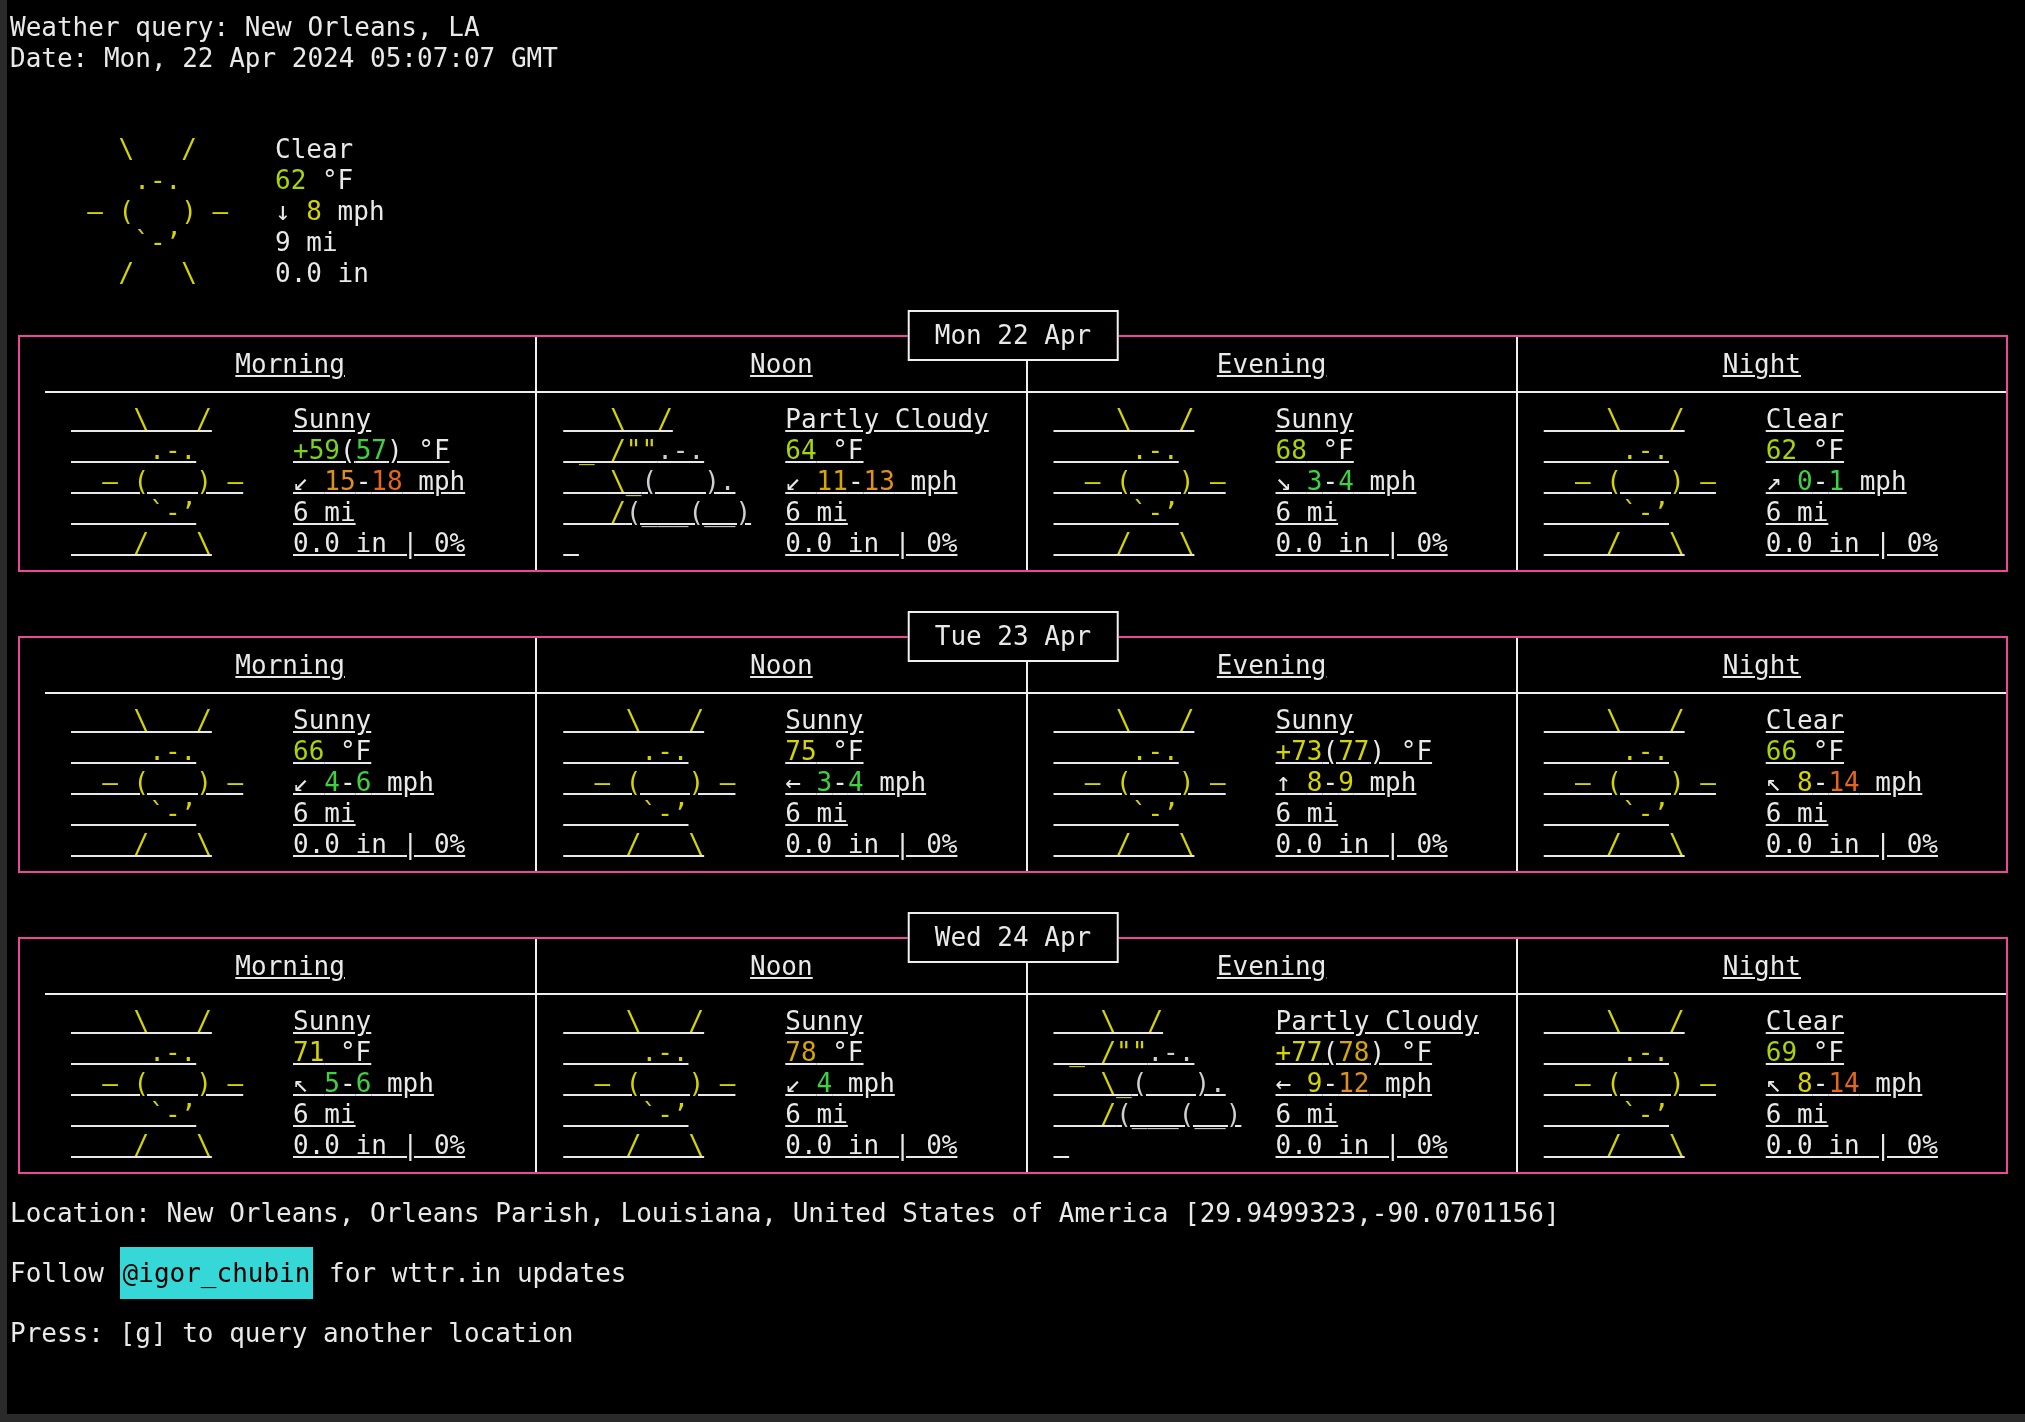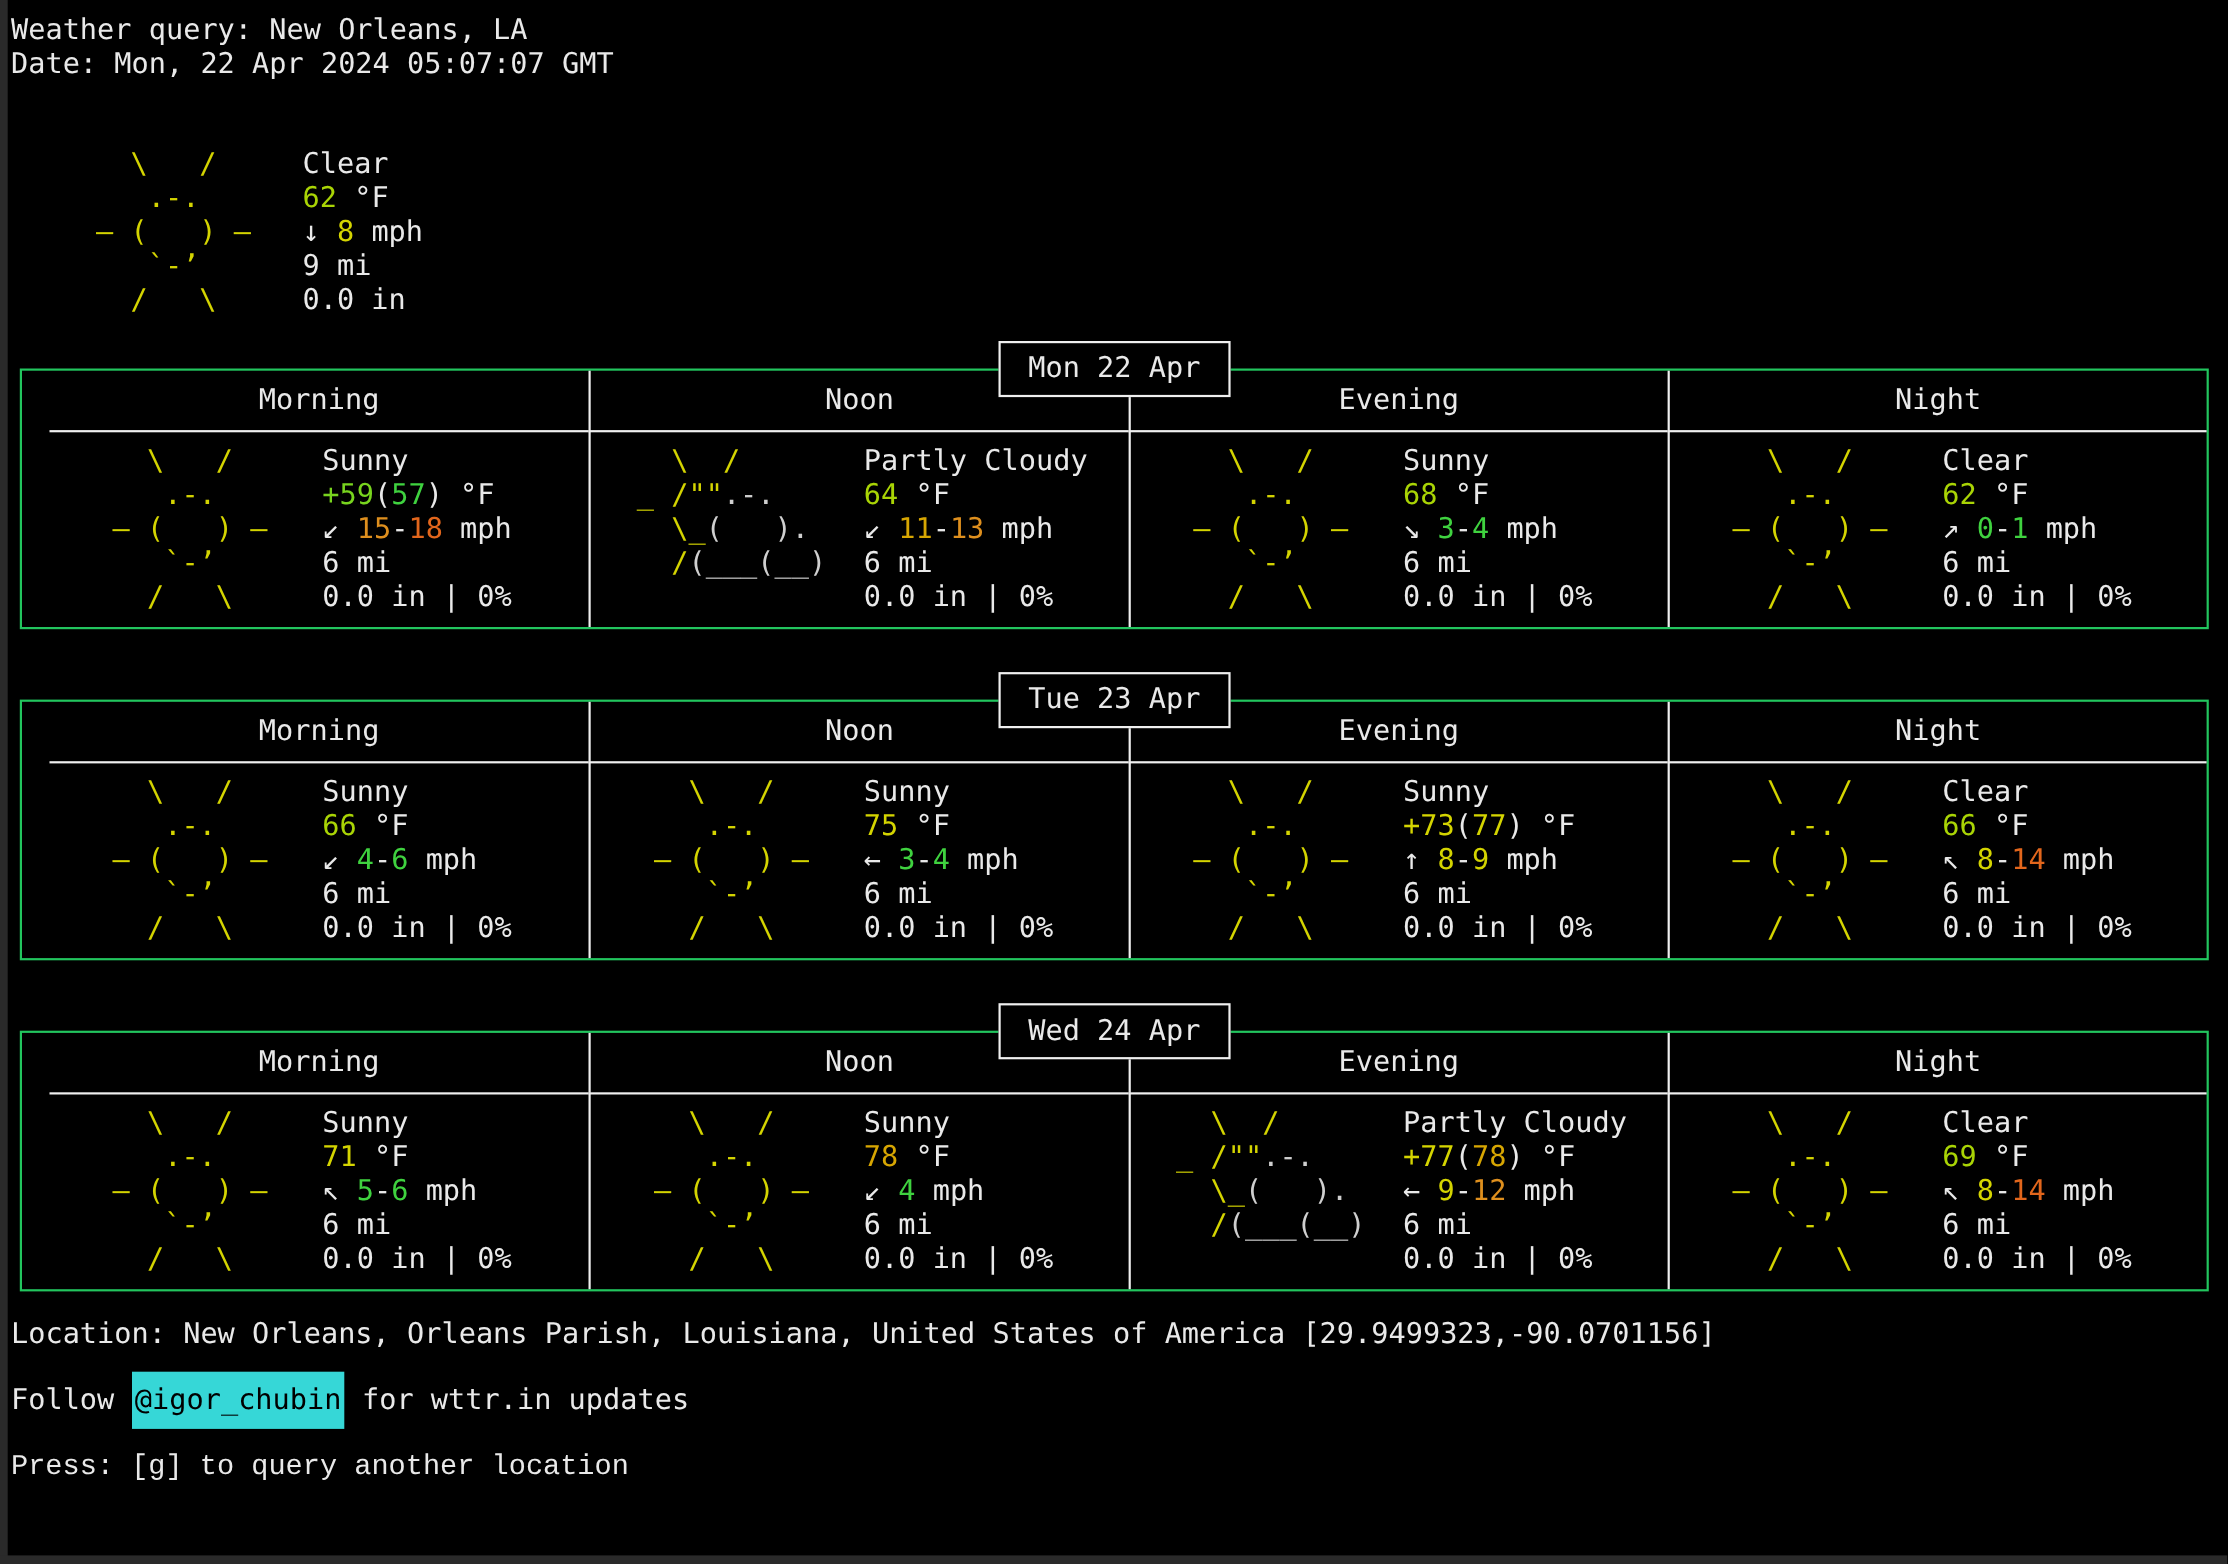--- a/index.html
+++ b/index.html
@@ -10,35 +10,35 @@
   .screen{position:absolute;left:10px;top:12px;width:2000px;}
   .line,.hline{line-height:31px;white-space:pre;}
   .c-w{color:var(--c-w);} .c-y{color:var(--c-y);} .c-yg{color:var(--c-yg);}
   .c-g{color:var(--c-g);} .c-gp{color:var(--c-gp);} .c-go{color:var(--c-go);}
   .c-o{color:var(--c-o);} .c-ro{color:var(--c-ro);} .c-c{color:var(--c-c);}
   .art{white-space:pre;line-height:31px;color:var(--c-y);}
   .current{display:flex;margin-top:60px;padding-left:46px;}
   .current .art{width:196px;margin-right:23px;}
   .day-section{margin-top:64px;}
   .day-section:first-child{margin-top:46px;}
-  .day-table{position:relative;margin-left:8px;width:1986px;border:2px solid #22c55e;}
+  .day-table{position:relative;margin-left:8px;width:1986px;border:2px solid #ec4899;text-decoration:underline;}
   .date-box{position:absolute;top:-27px;left:50%;transform:translateX(-50%);
             background:#000;border:2px solid #efefef;padding:8px 25px;line-height:31px;
             white-space:pre;z-index:2;}
   .row{display:grid;grid-template-columns:repeat(4,1fr);margin-left:25px;}
   .hcell{height:54px;display:flex;align-items:center;justify-content:center;white-space:pre;}
   .hcell + .hcell{border-left:2px solid #efefef;}
   .content-row .cell{border-top:2px solid #efefef;}
   .cell{display:flex;padding:11px 0 11px 26px;}
   .cell + .cell{border-left:2px solid #efefef;}
   .cell .art{width:196px;margin-right:26px;}
   .location{margin-top:24px;line-height:31px;white-space:pre;}
   .follow{margin-top:29px;line-height:31px;white-space:pre;}
   .follow .hl{background:var(--c-hl);color:#000;padding:11px 3px;}
-  .press{line-height:31px;white-space:pre;font-family:Liberation Mono, monospace;}
+  .press{line-height:31px;white-space:pre;}
   .press-first{margin-top:29px;}
 </style>
 </head>
 <body>
 
 <div class="left-edge"></div>
 <div class="bottom-edge"></div>
 
 <div class="screen">
   <div class="hline">Weather query: New Orleans, LA</div>

